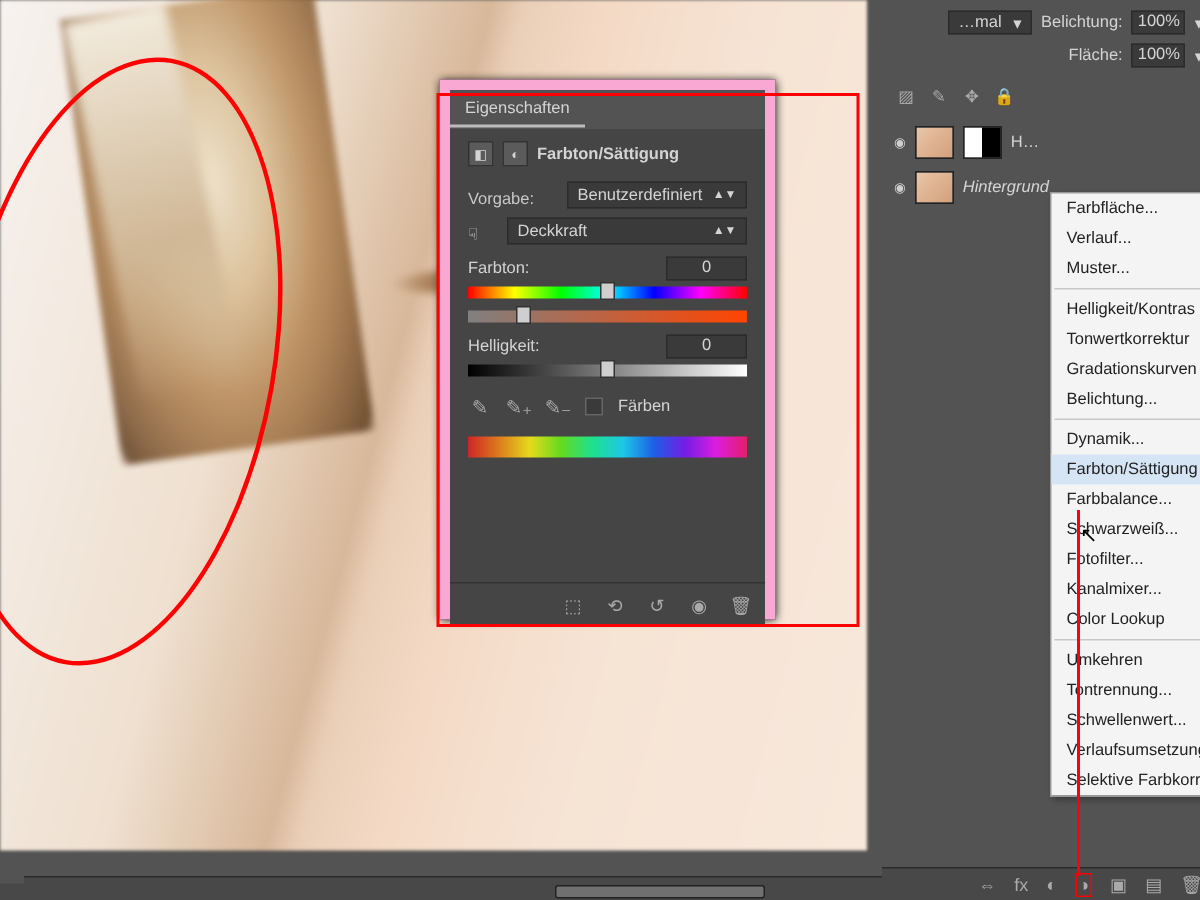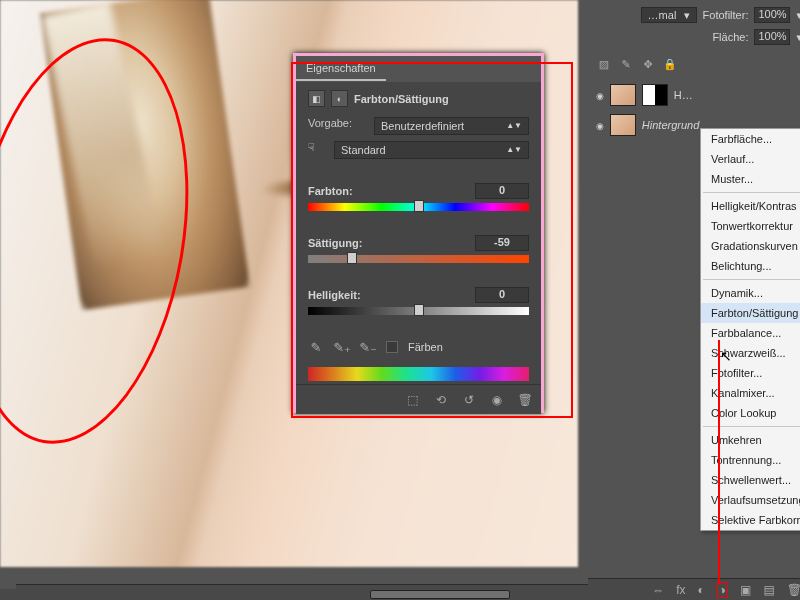--- a/index.html
+++ b/index.html
@@ -16,39 +16,39 @@
   .brow { position:absolute; left:260px; top:172px; width:260px; height:22px;
           background: linear-gradient(90deg, transparent, #a97f58 10%, #8f6540 40%, #a97f58 80%, transparent);
           border-radius:50%; filter: blur(3px); transform:rotate(-3deg); }
 
   .annot-ellipse { position:absolute; left:-26px; top:36px; width:210px; height:410px;
                    border:3px solid #ff0000; border-radius:50%; transform:rotate(10deg); pointer-events:none; }
   .annot-rect { position:absolute; left:291px; top:62px; width:282px; height:356px; border:2px solid #ff0000; pointer-events:none; }
   .annot-line { position:absolute; left:718px; top:340px; width:2px; height:244px; background:#ff0000; pointer-events:none; }
 
   
-  .panel { position:absolute; left:293px; top:53px; width:251px; height:360px; background:#0f172a;
-           border:3px solid #f9a8d4; box-shadow:0 0 6px #000; color:#d4d4d4; }
+  .panel { position:absolute; left:293px; top:53px; width:224px; height:360px; background:#0f172a;
+           border:7px solid #f9a8d4; box-shadow:0 0 6px #000; color:#d4d4d4; }
   .panel-tabbar { height:26px; background:#535353; }
   .panel-tab { display:inline-block; padding:6px 10px 5px; background:#535353; border-bottom:2px solid #bcbcbc; }
   .panel-body { padding:8px 12px; background:#454545; height:302px; }
   .title-row { display:flex; align-items:center; gap:6px; margin-bottom:10px; }
   .title-row .ico { width:17px; height:17px; background:#5b5b5b; border:1px solid #333; display:flex; align-items:center; justify-content:center; font-size:9px;}
-  .row { display:flex; align-items:flex-start; margin:6px 0; gap:6px; }
+  .row { display:flex; align-items:flex-end; margin:6px 0; gap:6px; }
   .row label { width:60px; color:#c8c8c8;}
   .select { flex:1; height:18px; background:#3a3a3a; border:1px solid #2b2b2b; display:flex; align-items:center;
             padding:0 6px; justify-content:space-between; }
   .select .chev { font-size:8px; line-height:8px; }
   .numbox { width:54px; height:16px; background:#3a3a3a; border:1px solid #2b2b2b; text-align:center; margin-left:auto;}
   .hue-track, .sat-track, .light-track { position:relative; height:8px; margin-top:4px;}
   .hue-track { background: linear-gradient(90deg,#ff0000,#ffff00,#00ff00,#00ffff,#0000ff,#ff00ff,#ff0000);}
   .sat-track { background: linear-gradient(90deg,#808080,#ff4400);}
   .light-track{ background: linear-gradient(90deg,#000, #fff);}
   .knob { position:absolute; top:-3px; width:10px; height:12px; background:#cfcfcf; border:1px solid #333; transform:translateX(-50%);}
-  .slider-block { margin:24px 0;font-weight:bold; }
+  .slider-block { margin:8px 0; }
   .slider-head { display:flex; justify-content:space-between; align-items:center; }
   .toolrow { margin-top:12px; display:flex; align-items:center; gap:10px; }
   .eyedrop { width:16px; height:16px; display:flex; align-items:center; justify-content:center; font-size:13px; color:#aaa;}
   .checkbox { width:12px; height:12px; border:1px solid #666; background:#3a3a3a; }
   .rainbow-bar { height:14px; margin-top:12px;
                  background: linear-gradient(90deg,#cf2525,#db7c1d,#e6da1d,#64da1d,#1de18d,#1dc8e6,#1d5ee6,#741de6,#db1de0,#e61d6b);}
   .panel-footer { height:30px; background:#454545; border-top:1px solid #333;
                   display:flex; justify-content:flex-end; align-items:center; padding:0 8px; gap:12px; color:#aaa;}
   .footico { width:16px; height:16px; display:flex; align-items:center; justify-content:center; font-size:12px;}
 
@@ -118,40 +118,36 @@
     <div class="row">
       <label>Vorgabe:</label>
       <div class="select">
         <span>Benutzerdefiniert</span>
         <span class="chev">▲▼</span>
       </div>
     </div>
     <div class="row">
       <span class="ico" style="border:none;width:20px;">☟</span>
       <div class="select">
-        <span>Standard</span>
+        <span>Deckkraft</span>
         <span class="chev">▲▼</span>
       </div>
     </div>
 
     <div class="slider-block">
       <div class="slider-head">
         <span>Farbton:</span>
         <span class="numbox">0</span>
       </div>
       <div class="hue-track">
         <div class="knob" style="left:50%"></div>
       </div>
     </div>
 
     <div class="slider-block">
-      <div class="slider-head">
-        <span>Sättigung:</span>
-        <span class="numbox">-59</span>
-      </div>
       <div class="sat-track">
         <div class="knob" style="left:20%"></div>
       </div>
     </div>
 
     <div class="slider-block">
       <div class="slider-head">
         <span>Helligkeit:</span>
         <span class="numbox">0</span>
       </div>
@@ -187,21 +183,21 @@
   <div class="thumb"></div>
 </div>
 
 <div class="right">
   <div class="opts">
     <div class="optrow">
       <div class="sel">
         <span>…mal</span>
         <span class="chev">▾</span>
       </div>
-      <span class="lbl">Fotofilter:</span>
+      <span class="lbl">Belichtung:</span>
       <span class="pct">100%</span>
       <span>▾</span>
     </div>
     <div class="optrow">
       <span class="lbl">Fläche:</span>
       <span class="pct">100%</span>
       <span>▾</span>
     </div>
   </div>
   <div class="tool-strip">

